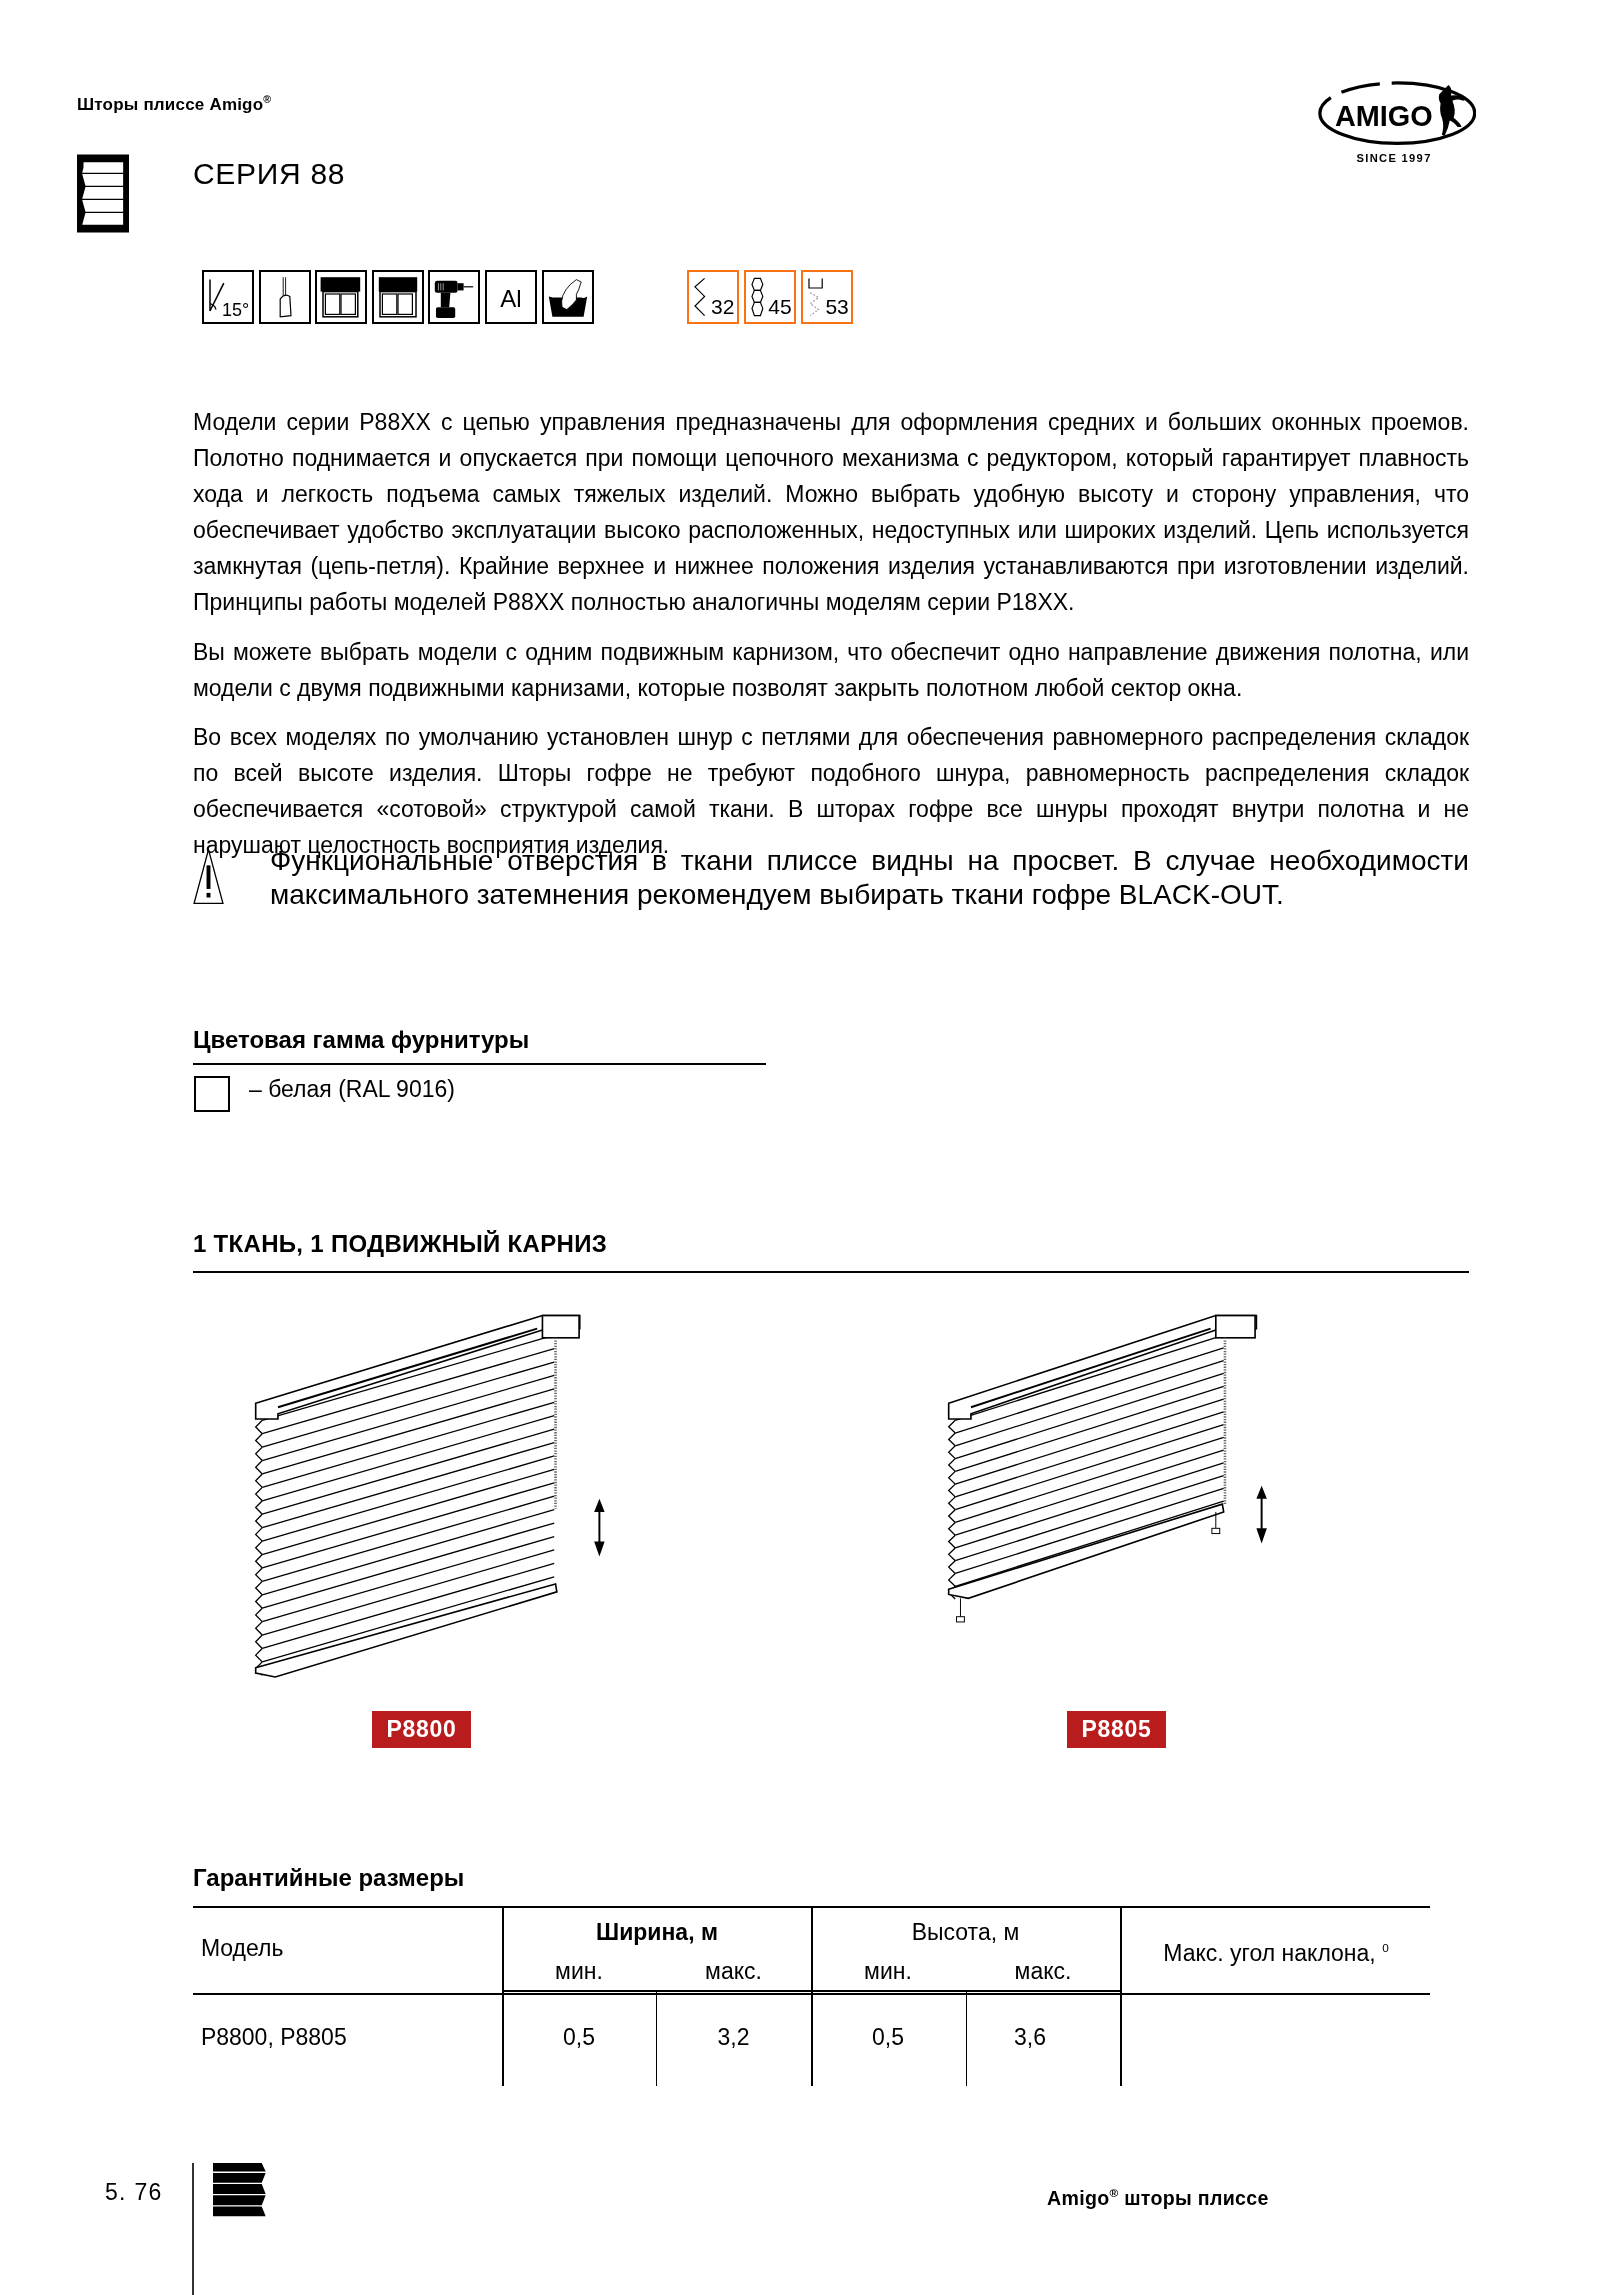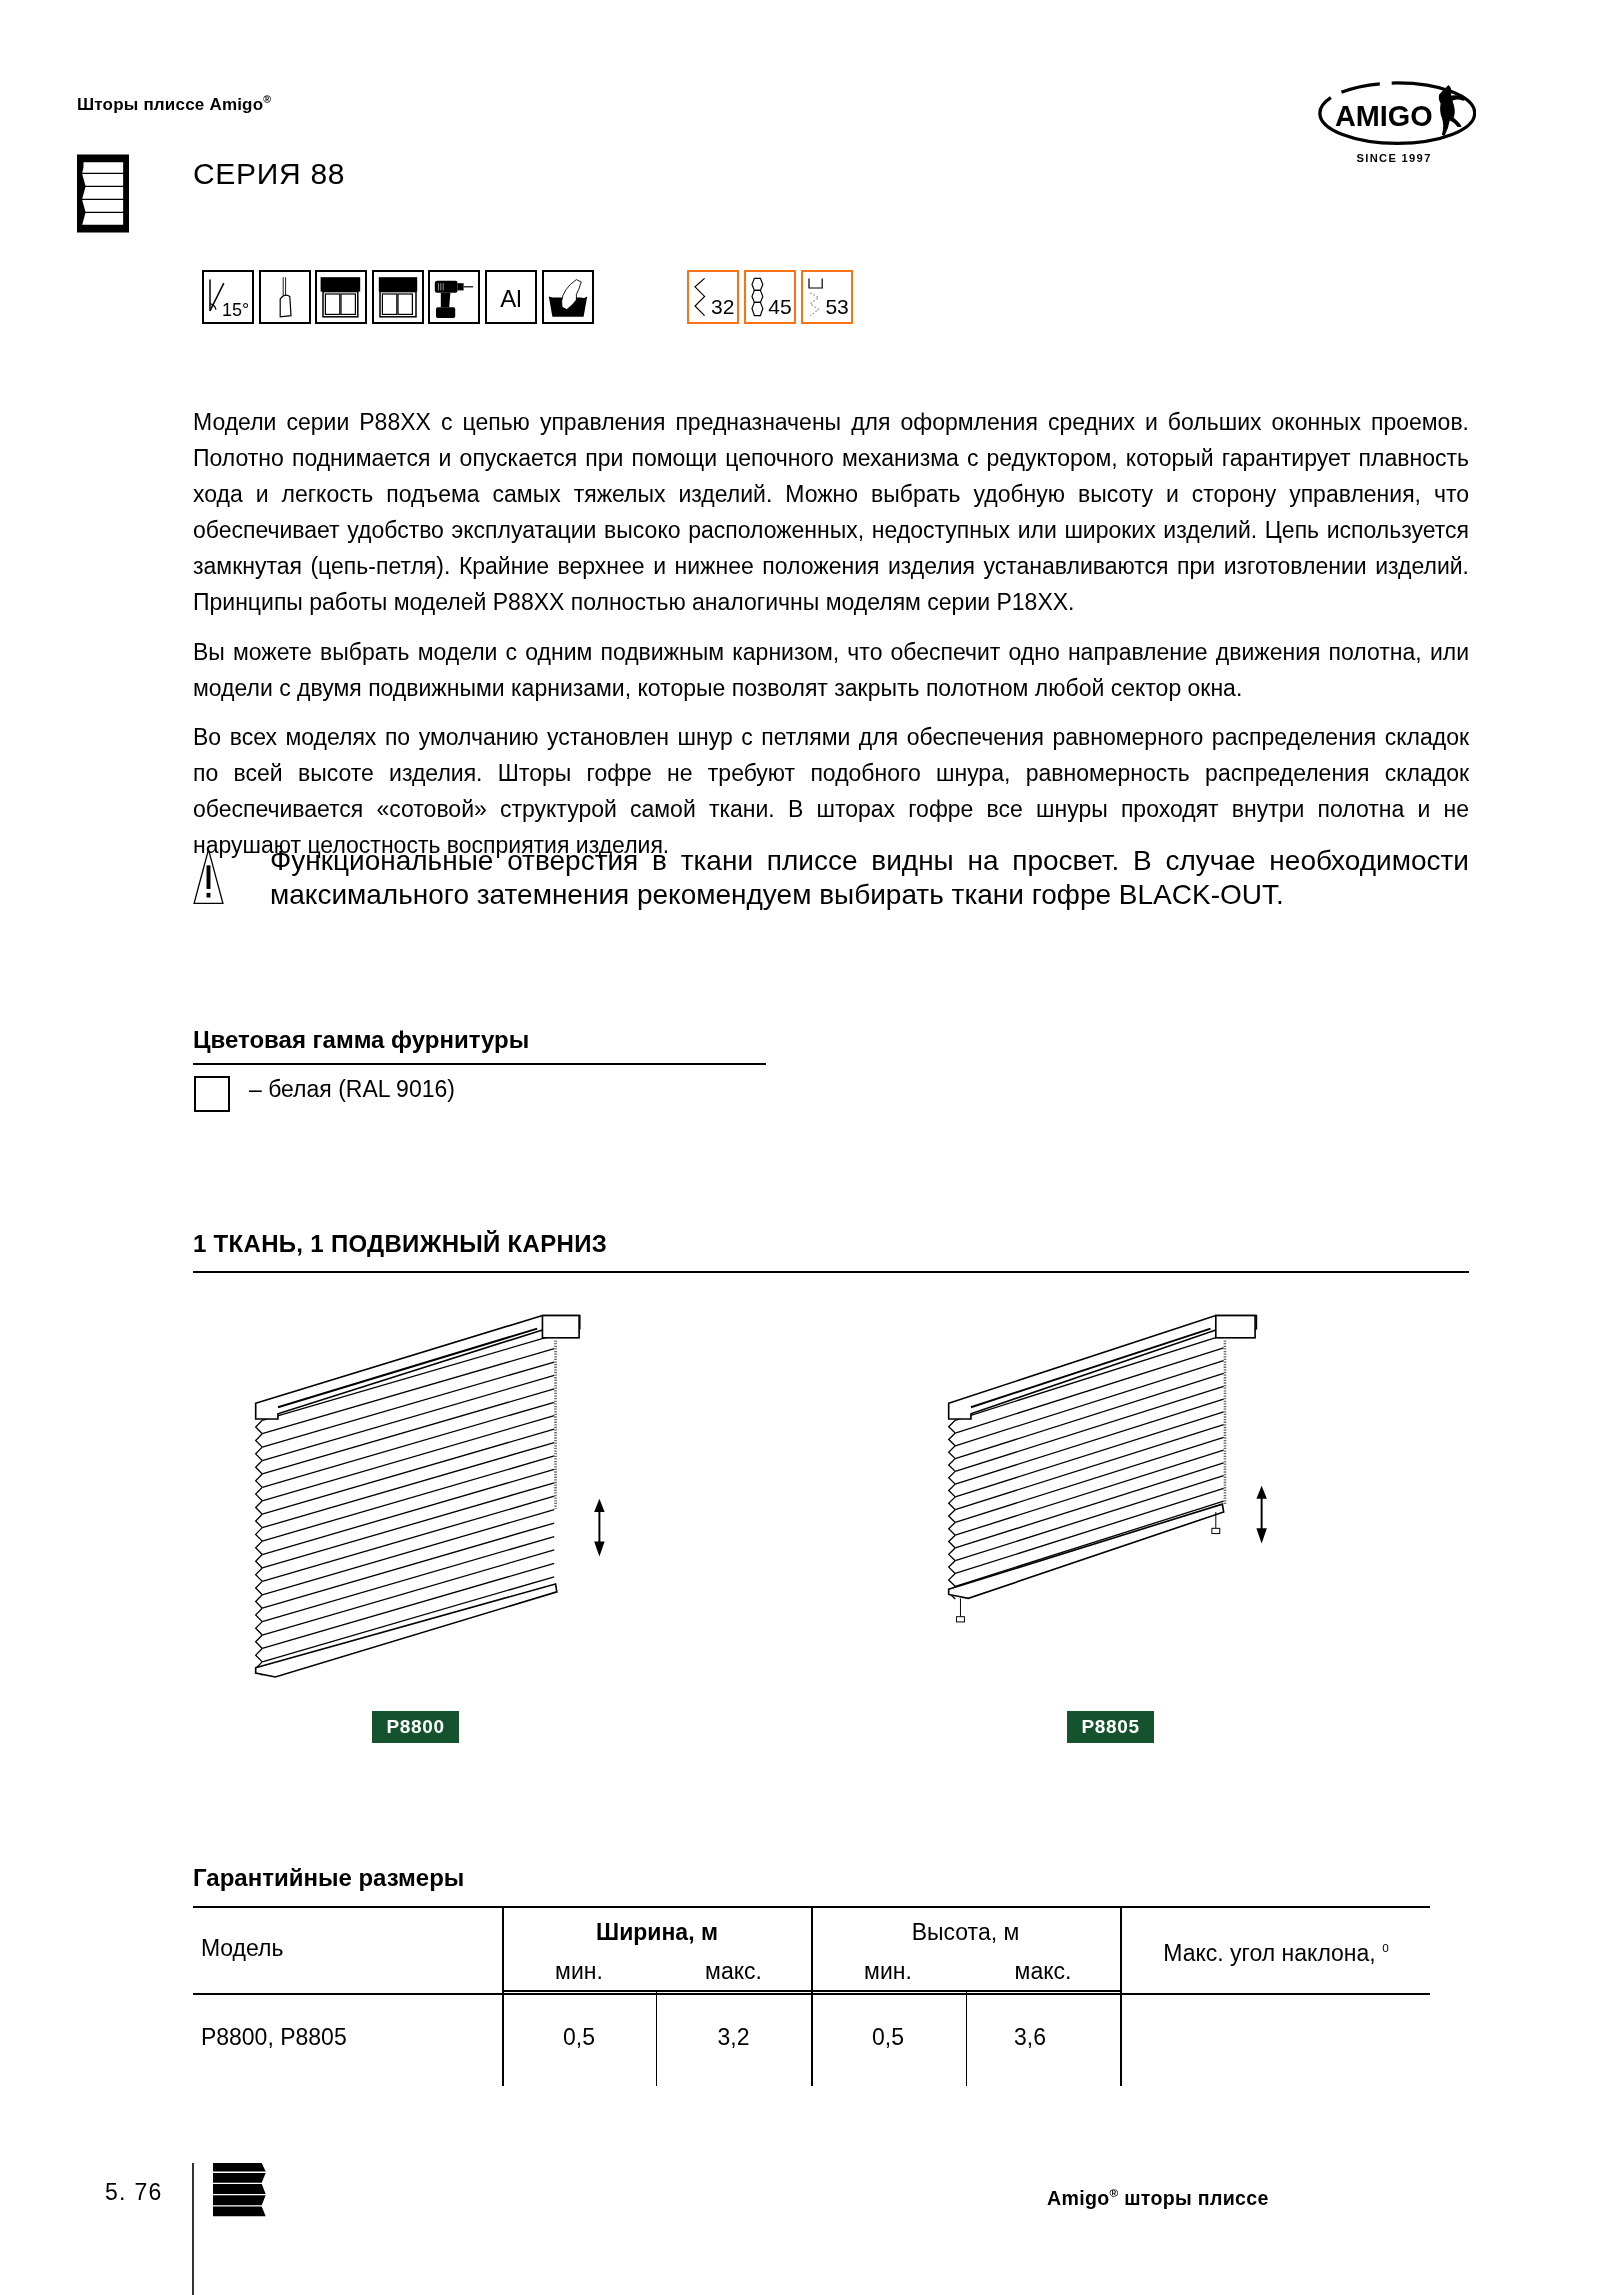--- a/index.html
+++ b/index.html
@@ -20,21 +20,21 @@
   .para { left:193px; width:1276px; font-size:23px; line-height:36px; text-align:justify;margin-top:44px; }
   .para p { margin:0; }
   .warn-icon { left:192px; top:847px; width:33px; height:59px; }
   .warn-text { left:270px; top:844px; width:1199px; font-size:28px; line-height:34px; text-align:justify; }
   .h-sub { left:193px; font-size:24px; font-weight:bold; }
   .rule { height:2px; background:#000; }
   .swatch { left:194px; top:1076px; width:36px; height:36px; border:2px solid #000; box-sizing:border-box; background:#ffffff; }
   .swatch-label { left:249px; top:1076px; font-size:23px; }
   .h-section { left:193px; top:1230px; font-size:24px; font-weight:bold; letter-spacing:0.3px; }
   .drawing { }
-  .model-badge { background:#14532d; color:#fff; font-weight:bold; font-size:19px; padding:5.2px 14.4px; letter-spacing:0.7px; }
+  .model-badge { background:#b91c1c; color:#fff; font-weight:bold; font-size:23px; padding:5.2px 14.4px; letter-spacing:0.7px; }
   .footer-page { left:105px; top:2179px; font-size:23px; letter-spacing:1.3px; }
   .footer-vline { left:192px; top:2163px; width:2px; height:133px; background:#333; }
   .footer-icon { left:213px; top:2163px; width:54px; height:54px; }
   .footer-brand { left:1047px; top:2186px; font-size:19.6px; font-weight:bold; letter-spacing:0.3px; }
   .footer-brand sup { font-size:11.8px; }
 </style>
 </head>
 <body>
 
 <div class="abs running-head"><span>Шторы плиссе Amigo</span><sup>®</sup></div>

